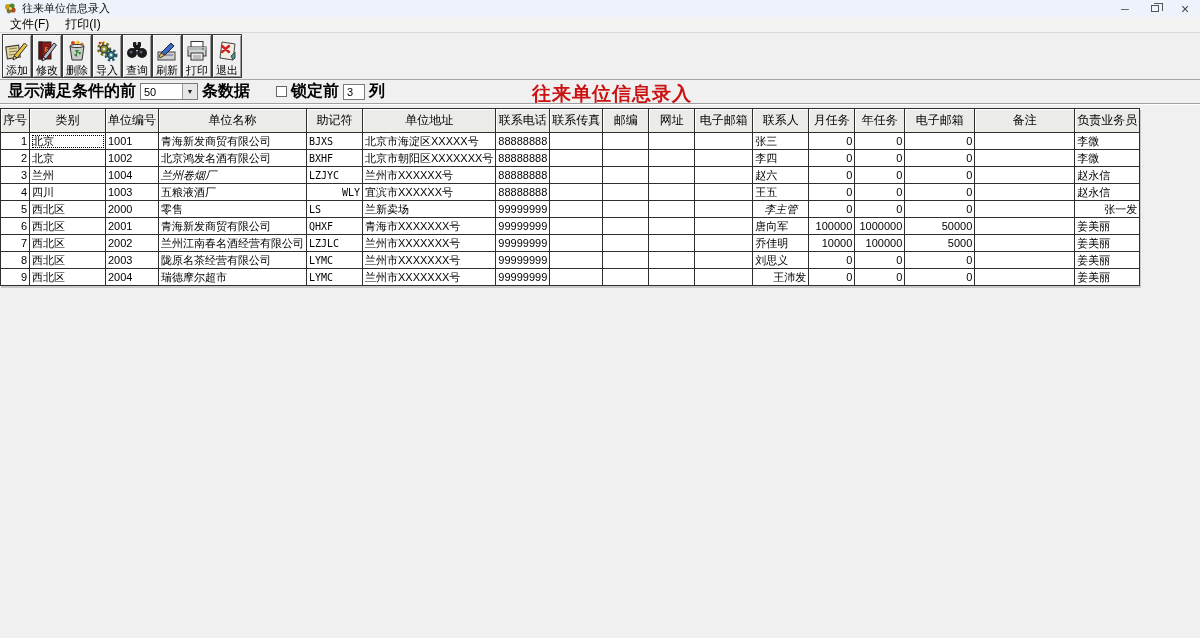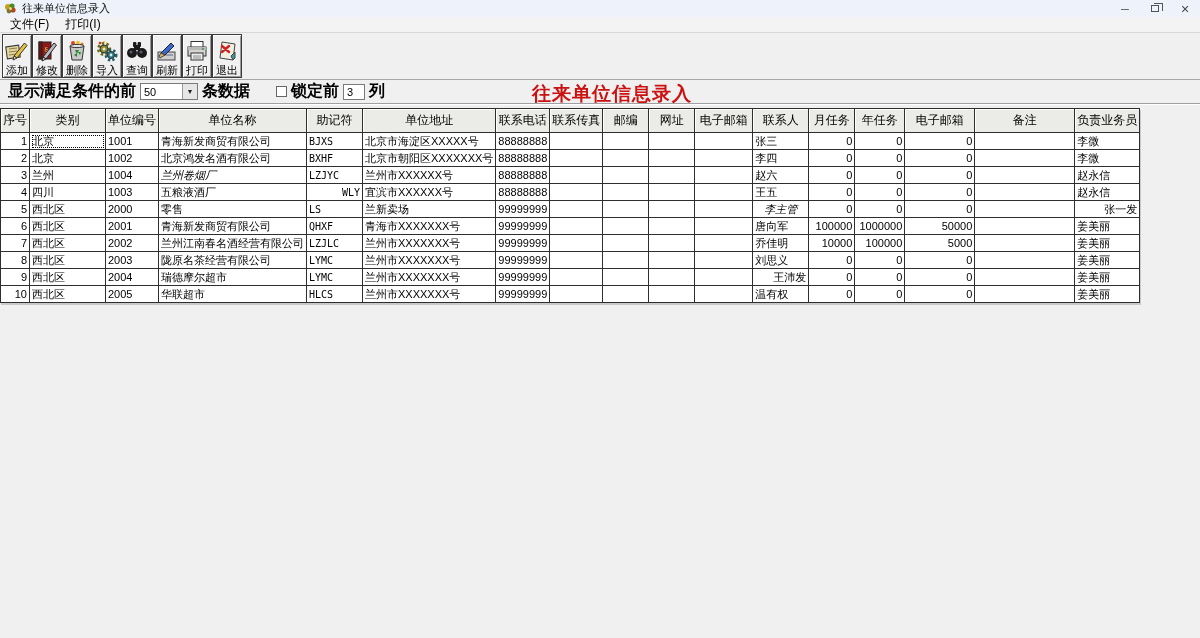--- a/index.html
+++ b/index.html
@@ -411,34 +411,15 @@
           <td style="text-align: left;"></td>
           <td style="text-align: left;"></td>
           <td style="text-align: left;"></td>
           <td style="text-align: right;">王沛发</td>
           <td style="text-align: right;">0</td>
           <td style="text-align: right;">0</td>
           <td style="text-align: right;">0</td>
           <td style="text-align: left;"></td>
           <td style="text-align: left;">姜美丽</td>
         </tr>
-        <tr>
-          <td style="text-align: right;">10</td>
-          <td style="text-align: left;">西北区</td>
-          <td style="text-align: left;">2005</td>
-          <td style="text-align: left;">华联超市</td>
-          <td class="mono" style="text-align: left;">HLCS</td>
-          <td style="text-align: left;">兰州市XXXXXXX号</td>
-          <td style="text-align: left;">99999999</td>
-          <td style="text-align: left;"></td>
-          <td style="text-align: left;"></td>
-          <td style="text-align: left;"></td>
-          <td style="text-align: left;"></td>
-          <td style="text-align: left;">温有权</td>
-          <td style="text-align: right;">0</td>
-          <td style="text-align: right;">0</td>
-          <td style="text-align: right;">0</td>
-          <td style="text-align: left;"></td>
-          <td style="text-align: left;">姜美丽</td>
-        </tr>
       </tbody>
   </table>
 </div>
 
 </body></html>

